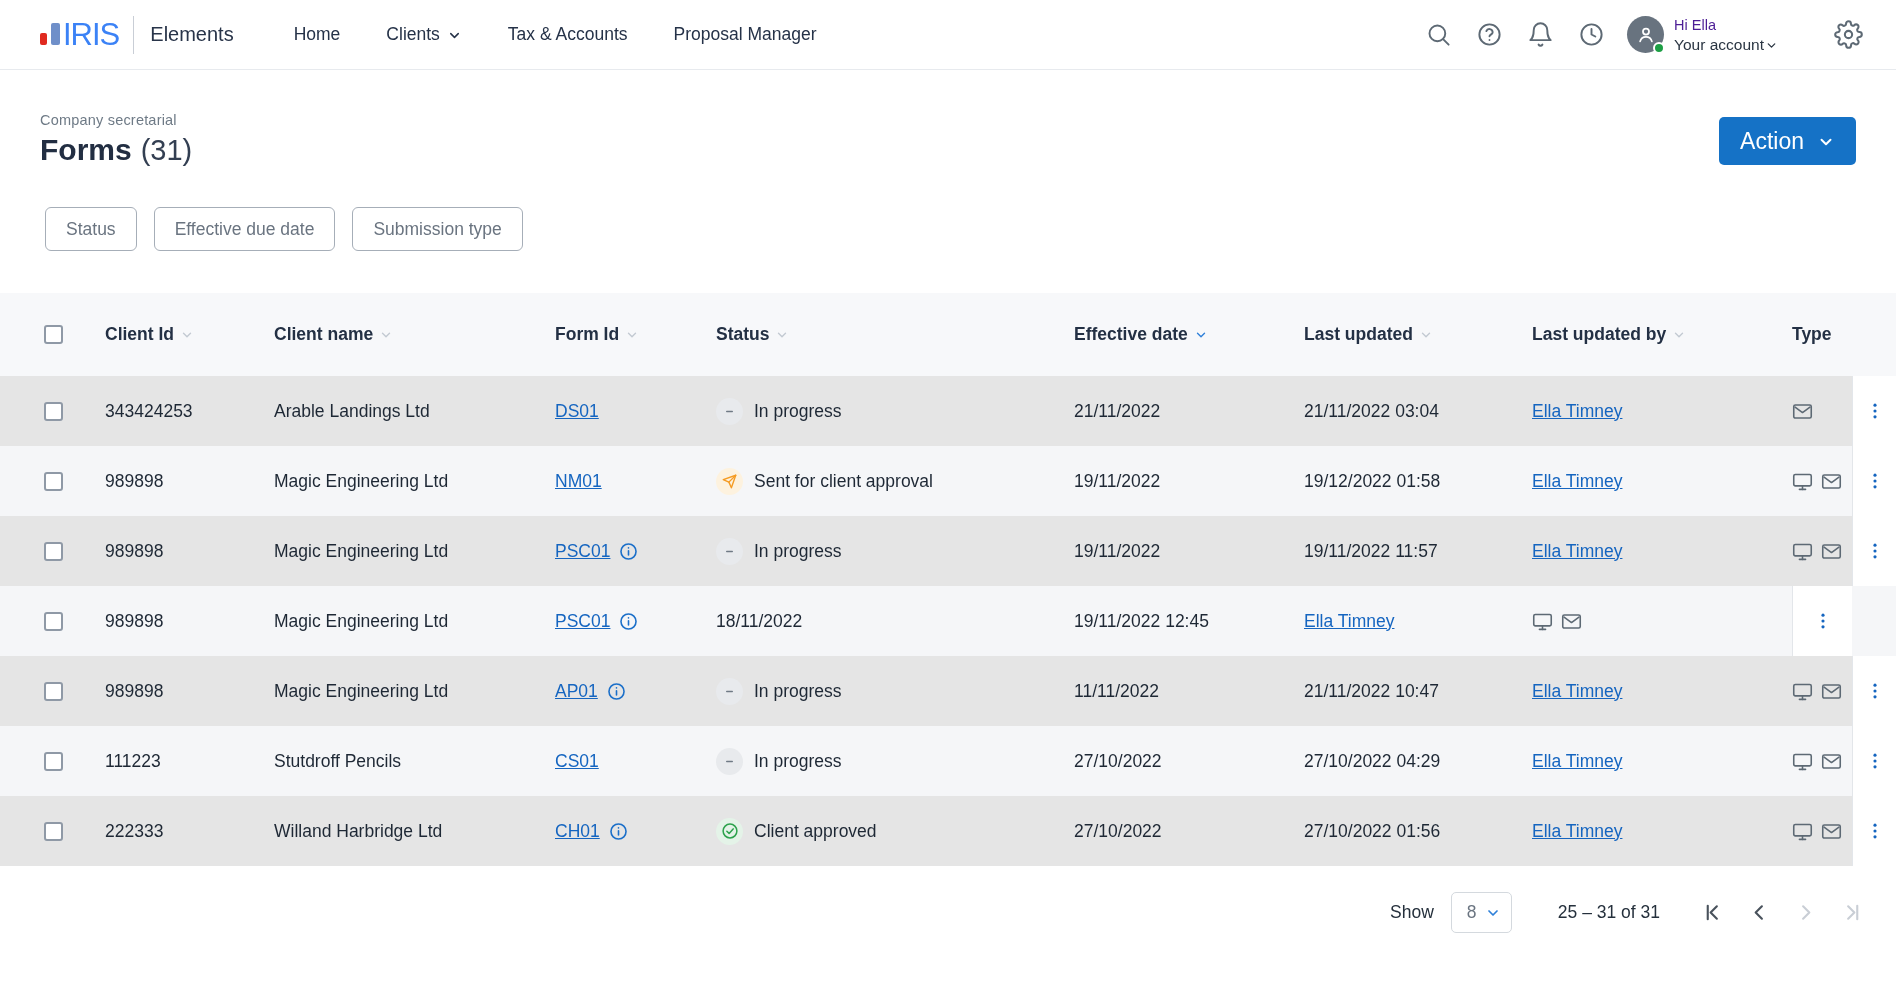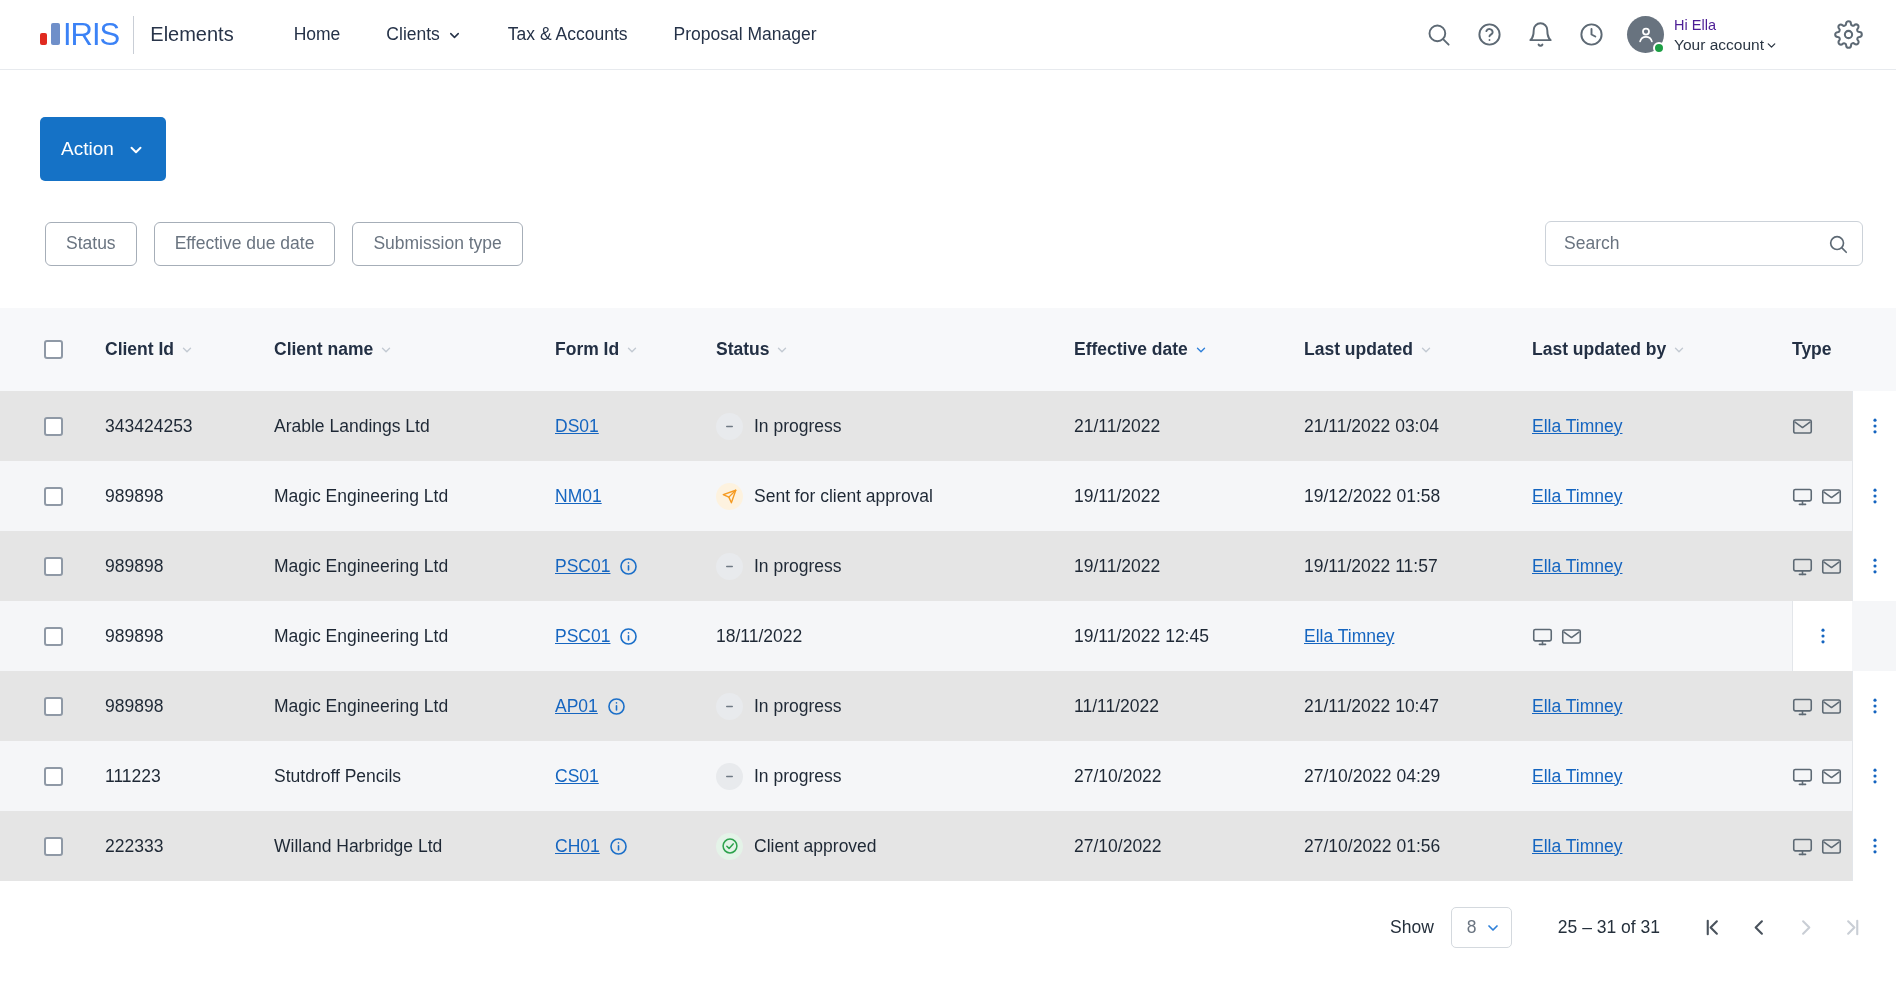--- a/index.html
+++ b/index.html
@@ -38,22 +38,22 @@
   .account-chev { width:13px; height:13px; stroke-width:2.4; margin-top:2px; }
   .gear { margin-left:56px; width:29px; height:29px; }
 
   
   .page-head { display:flex; justify-content:space-between; align-items:flex-start;
                padding:42px 40px 0 40px; }
   .eyebrow { font-size:14.5px; color:#6e7a86; letter-spacing:.2px; }
   .title-row { margin-top:5px; display:flex; align-items:baseline; }
   .page-title { font-size:30px; font-weight:700; color:#222e42; }
   .page-count { font-size:29px; font-weight:400; color:#333f52; margin-left:9px; }
-  .action-btn { margin-top:5px; height:64px; padding:0 21px; background:#1572c6; color:#fff;
-                border:none; border-radius:5px; font-size:19px; display:flex; align-items:center;
+  .action-btn { margin-top:5px; height:48px; padding:0 21px; background:#1572c6; color:#fff;
+                border:none; border-radius:5px; font-size:23px; display:flex; align-items:center;
                 gap:13px; cursor:pointer; font-family:inherit;justify-content:space-between; }
   .action-chev { width:18px; height:18px; stroke-width:2.6; margin-top:2px; }
 
   
   .filter-row { display:flex; justify-content:space-between; align-items:center;
                 padding:0 33px 0 45px; margin-top:40px; }
   .chips { display:flex; gap:17px; }
   .chip { height:44px; padding:0 20px; border:1px solid #a6aeb8; border-radius:6px;
           background:#fff; color:#6a7480; font-size:17.5px; display:flex; align-items:center;
           cursor:pointer; font-family:inherit; }
@@ -179,47 +179,47 @@
       </span>
     </div>
     <svg class="ic tb-icon gear" viewBox="0 0 24 24">
         <circle cx="12" cy="12" r="3"></circle>
         <path d="M19.4 15a1.65 1.65 0 0 0 .33 1.82l.06.06a2 2 0 0 1 0 2.83 2 2 0 0 1-2.83 0l-.06-.06a1.65 1.65 0 0 0-1.82-.33 1.65 1.65 0 0 0-1 1.51V21a2 2 0 0 1-2 2 2 2 0 0 1-2-2v-.09A1.65 1.65 0 0 0 9 19.4a1.65 1.65 0 0 0-1.82.33l-.06.06a2 2 0 0 1-2.83 0 2 2 0 0 1 0-2.83l.06-.06a1.65 1.65 0 0 0 .33-1.82 1.65 1.65 0 0 0-1.51-1H3a2 2 0 0 1-2-2 2 2 0 0 1 2-2h.09A1.65 1.65 0 0 0 4.6 9a1.65 1.65 0 0 0-.33-1.82l-.06-.06a2 2 0 0 1 0-2.83 2 2 0 0 1 2.83 0l.06.06a1.65 1.65 0 0 0 1.82.33H9a1.65 1.65 0 0 0 1-1.51V3a2 2 0 0 1 2-2 2 2 0 0 1 2 2v.09a1.65 1.65 0 0 0 1 1.51 1.65 1.65 0 0 0 1.82-.33l.06-.06a2 2 0 0 1 2.83 0 2 2 0 0 1 0 2.83l-.06.06a1.65 1.65 0 0 0-.33 1.82V9a1.65 1.65 0 0 0 1.51 1H21a2 2 0 0 1 2 2 2 2 0 0 1-2 2h-.09a1.65 1.65 0 0 0-1.51 1z"></path>
       </svg>
   </div>
 </header>
 
 <section class="page-head">
+  <div>
+    <div class="eyebrow">Company secretarial</div>
+    <div class="title-row">
+      <span class="page-title">Forms</span>
+      <span class="page-count">(31)</span>
+    </div>
+  </div>
   <button class="action-btn">
     <span>Action</span>
     <svg class="ic action-chev" viewBox="0 0 24 24">
         <polyline points="6 9 12 15 18 9"></polyline>
       </svg>
   </button>
 </section>
 
 <section class="filter-row">
   <div class="chips" id="chips">
       <button class="chip">
         <span>Status</span>
       </button>
       <button class="chip">
         <span>Effective due date</span>
       </button>
       <button class="chip">
         <span>Submission type</span>
       </button>
     </div>
-  <div class="search-wrap">
-    <input class="search-input" type="text" placeholder="Search" style="">
-    <svg class="ic search-ic-in" viewBox="0 0 24 24">
-        <circle cx="11" cy="11" r="7"></circle>
-        <line x1="16.3" y1="16.3" x2="21" y2="21"></line>
-      </svg>
-  </div>
 </section>
 
 <section class="table">
   <div class="thead grid-row" id="thead">
       <div class="cell cell-check">
      <span class="checkbox"></span>
       </div>
       <div class="cell th">
               <span class="th-label">Client Id</span>
         <svg class="ic sort-chev" viewBox="0 0 24 24">

